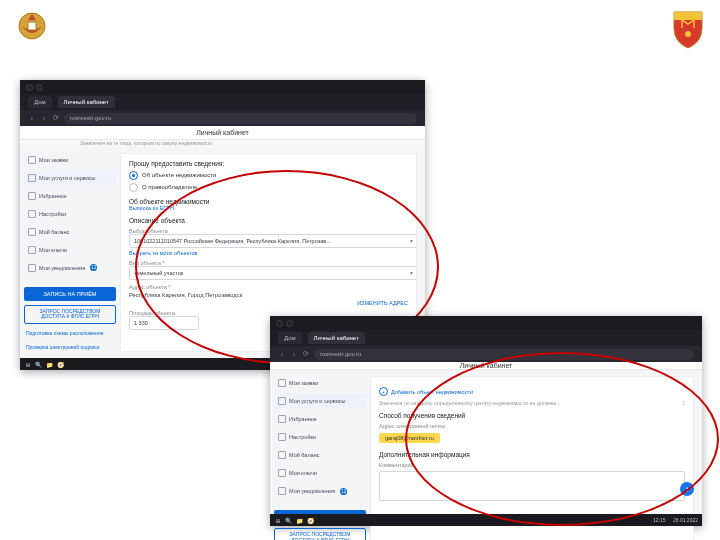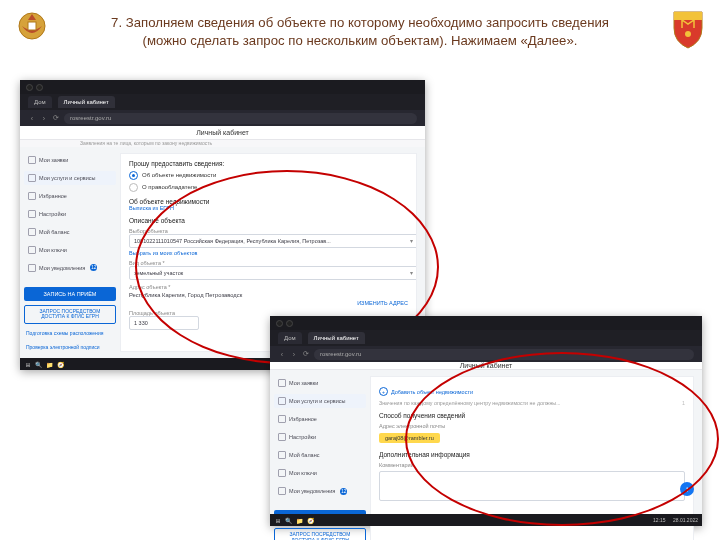--- a/index.html
+++ b/index.html
@@ -78,24 +78,20 @@
 </div>
 <div class="crest crest-right">
 <svg viewBox="0 0 48 48">
         <path d="M10 6 h28 v16 q0 14 -14 20 q-14 -6 -14 -20 z" fill="#d93a2b" stroke="#b07818" stroke-width="1"></path>
         <rect x="10" y="6" width="28" height="8" fill="#f2c23a"></rect>
         <path d="M18 22 v-8 l6 4 l6 -4 v8" stroke="#f2c23a" stroke-width="1.5" fill="none"></path>
         <circle cx="24" cy="28" r="3" fill="#f2c23a"></circle>
       </svg>
 </div>
 
-<div class="title">
-  <span>7. Заполняем сведения об объекте по которому необходимо запросить сведения</span><br>
-  <span>(можно сделать запрос по нескольким объектам). Нажимаем «Далее».</span>
-</div>
 
 <div class="shot shot1">
   <div class="win-top">
         <span class="dot"></span>
         <span class="dot"></span>
       </div>
   <div class="tabbar">
     <div class="tab">Дом</div>
     <div class="tab sel">Личный кабинет</div>
   </div>

